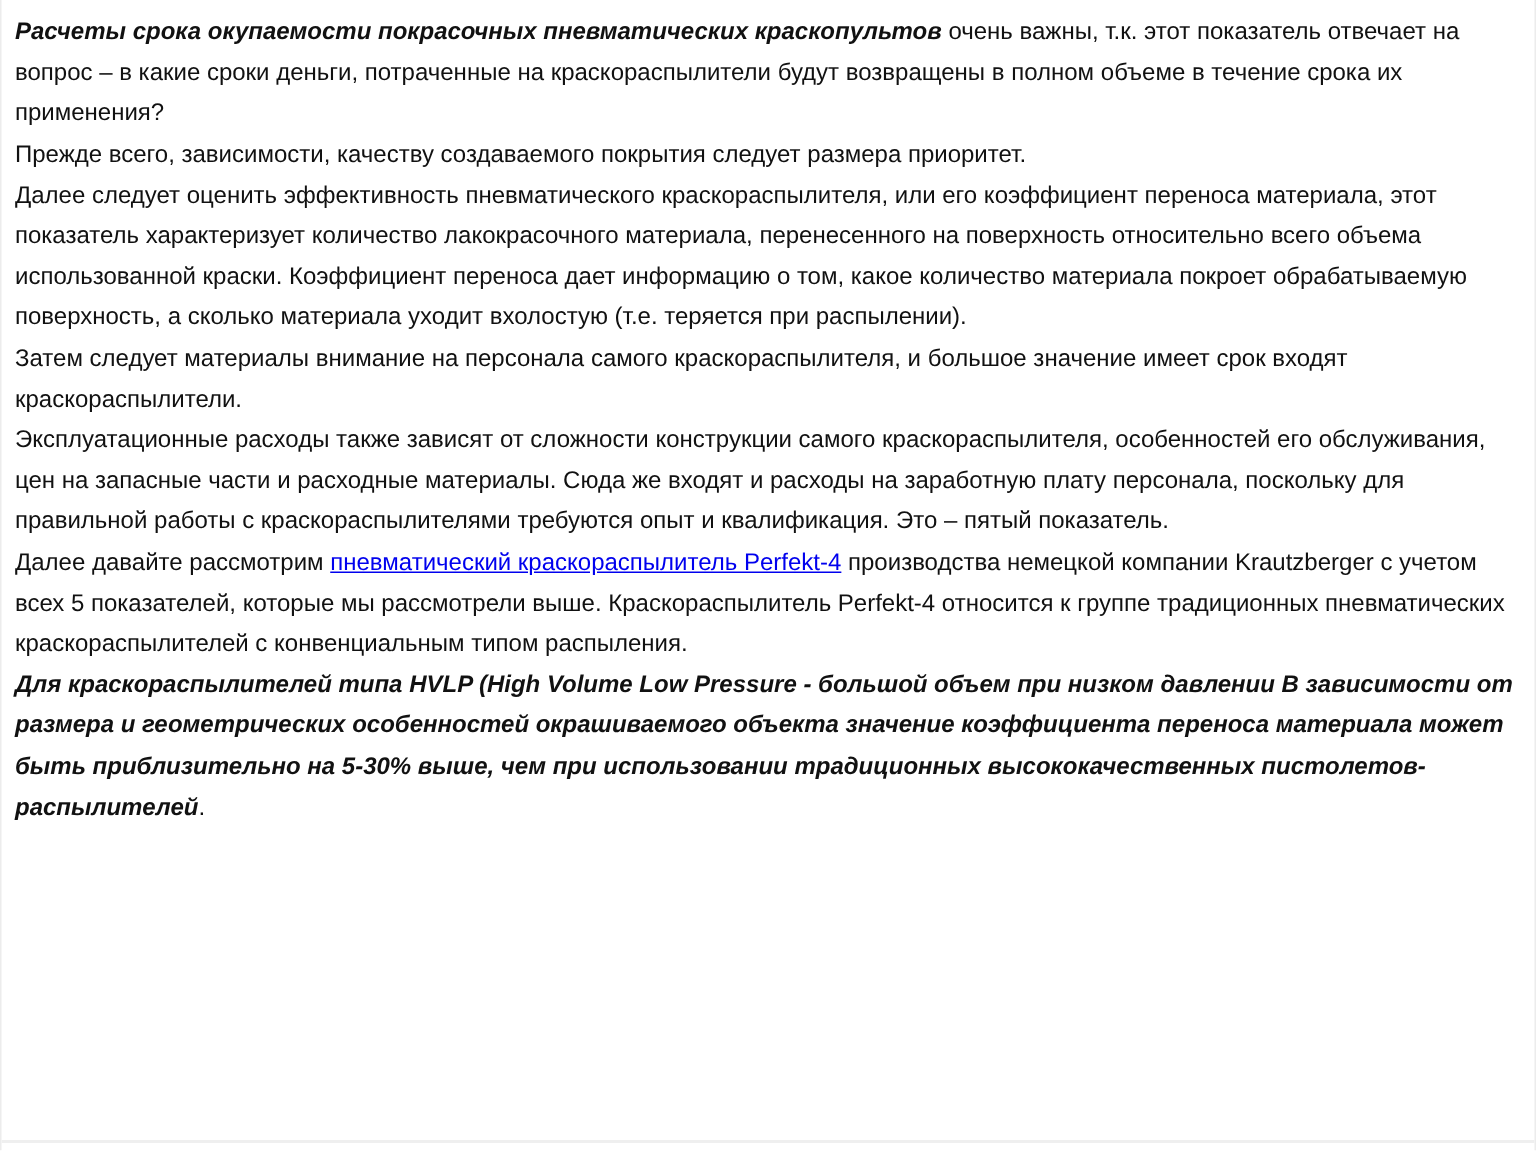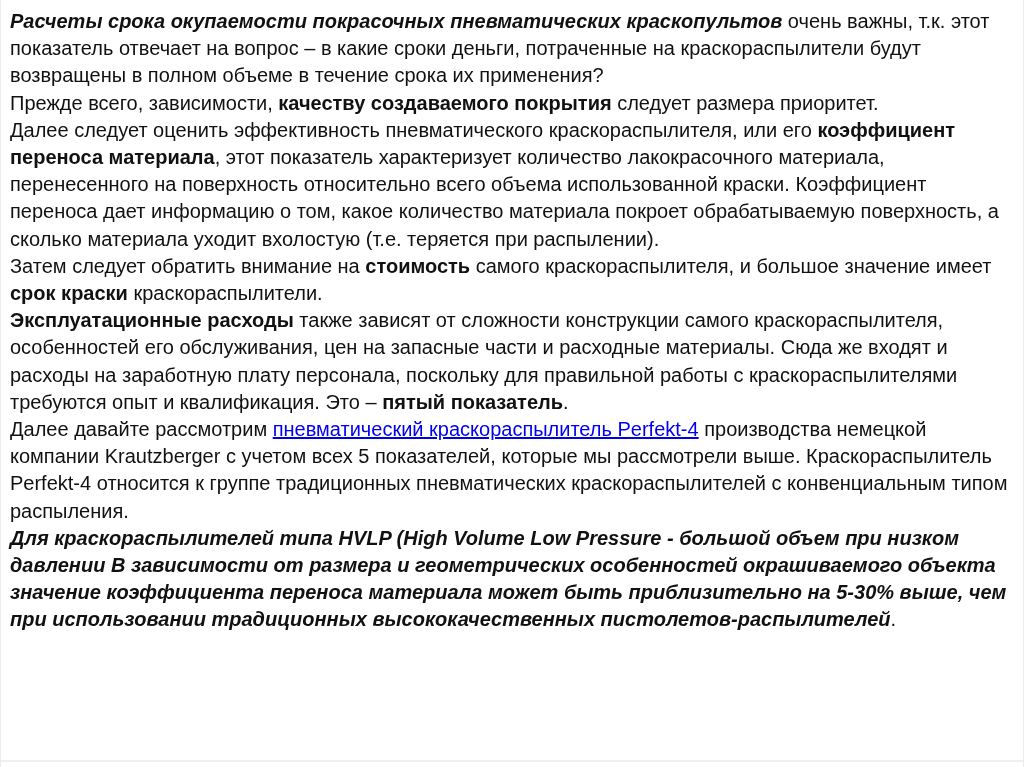--- a/index.html
+++ b/index.html
@@ -14,30 +14,30 @@
     box-sizing: border-box;
     background: var(--page-bg, #ffffff);
     border-left: 1px solid #ececec;
     border-right: 1px solid #ececec;
     overflow: hidden;
     font-family: "Liberation Sans", "DejaVu Sans", sans-serif;
   }
   .content {
     box-sizing: border-box;
     padding: 8px 9px 0 9px;
-    font-size: 20px;
+    font-size: 16px;
     line-height: 27.2px;
     color: var(--text-color, #111111);
   }
   p.para {
     margin: 0;
     padding: 0;
   }
   .seg-regular { font-weight: 400; font-style: normal; }
-  .seg-bold { font-weight: 700; font-style: normal; }
+  .seg-bold { font-weight: 400; font-style: normal; }
   .seg-bold-italic { font-weight: 700; font-style: italic; }
   a.seg-link {
     color: var(--link-color, #0000ee);
     cursor: pointer;
   }
   .bottom-line {
     position: absolute;
     left: 0;
     bottom: 5px;
     width: 100%;
@@ -46,19 +46,19 @@
   }
 </style>
 </head>
 <body>
 
 <div class="slide">
   <div class="content">
       <p class="para"><span class="seg-bold-italic">Расчеты срока окупаемости покрасочных пневматических краскопультов</span><span class="seg-regular"> очень важны, т.к. этот показатель отвечает на вопрос – в какие сроки деньги, потраченные на краскораспылители будут возвращены в полном объеме в течение срока их применения?</span></p>
       <p class="para"><span class="seg-regular">Прежде всего, зависимости, </span><span class="seg-bold">качеству создаваемого покрытия</span><span class="seg-regular"> следует размера приоритет.</span></p>
       <p class="para"><span class="seg-regular">Далее следует оценить эффективность пневматического краскораспылителя, или его </span><span class="seg-bold">коэффициент переноса материала</span><span class="seg-regular">, этот показатель характеризует количество лакокрасочного материала, перенесенного на поверхность относительно всего объема использованной краски. Коэффициент переноса дает информацию о том, какое количество материала покроет обрабатываемую поверхность, а сколько материала уходит вхолостую (т.е. теряется при распылении).</span></p>
-      <p class="para"><span class="seg-regular">Затем следует обратить внимание на </span><span class="seg-bold">стоимость</span><span class="seg-regular"> самого краскораспылителя, и большое значение имеет </span><span class="seg-bold">срок краски</span><span class="seg-regular"> краскораспылители.</span></p>
+      <p class="para"><span class="seg-regular">Затем следует материалы внимание на </span><span class="seg-bold">персонала</span><span class="seg-regular"> самого краскораспылителя, и большое значение имеет </span><span class="seg-bold">срок входят</span><span class="seg-regular"> краскораспылители.</span></p>
       <p class="para"><span class="seg-bold">Эксплуатационные расходы</span><span class="seg-regular"> также зависят от сложности конструкции самого краскораспылителя, особенностей его обслуживания, цен на запасные части и расходные материалы. Сюда же входят и расходы на заработную плату персонала, поскольку для правильной работы с краскораспылителями требуются опыт и квалификация. Это – </span><span class="seg-bold">пятый показатель</span><span class="seg-regular">.</span></p>
       <p class="para"><span class="seg-regular">Далее давайте рассмотрим </span><a class="seg-link" href="#">пневматический краскораспылитель Perfekt-4</a><span class="seg-regular"> производства немецкой компании Krautzberger с учетом всех 5 показателей, которые мы рассмотрели выше. Краскораспылитель Perfekt-4 относится к группе традиционных пневматических краскораспылителей с конвенциальным типом распыления.</span></p>
       <p class="para"><span class="seg-bold-italic">Для краскораспылителей типа HVLP (High Volume Low Pressure - большой объем при низком давлении В зависимости от размера и геометрических особенностей окрашиваемого объекта значение коэффициента переноса материала может быть приблизительно на 5-30% выше, чем при использовании традиционных высококачественных пистолетов-распылителей</span><span class="seg-regular">.</span></p>
     </div>
   <div class="bottom-line"></div>
 </div>
 
 </body></html>

